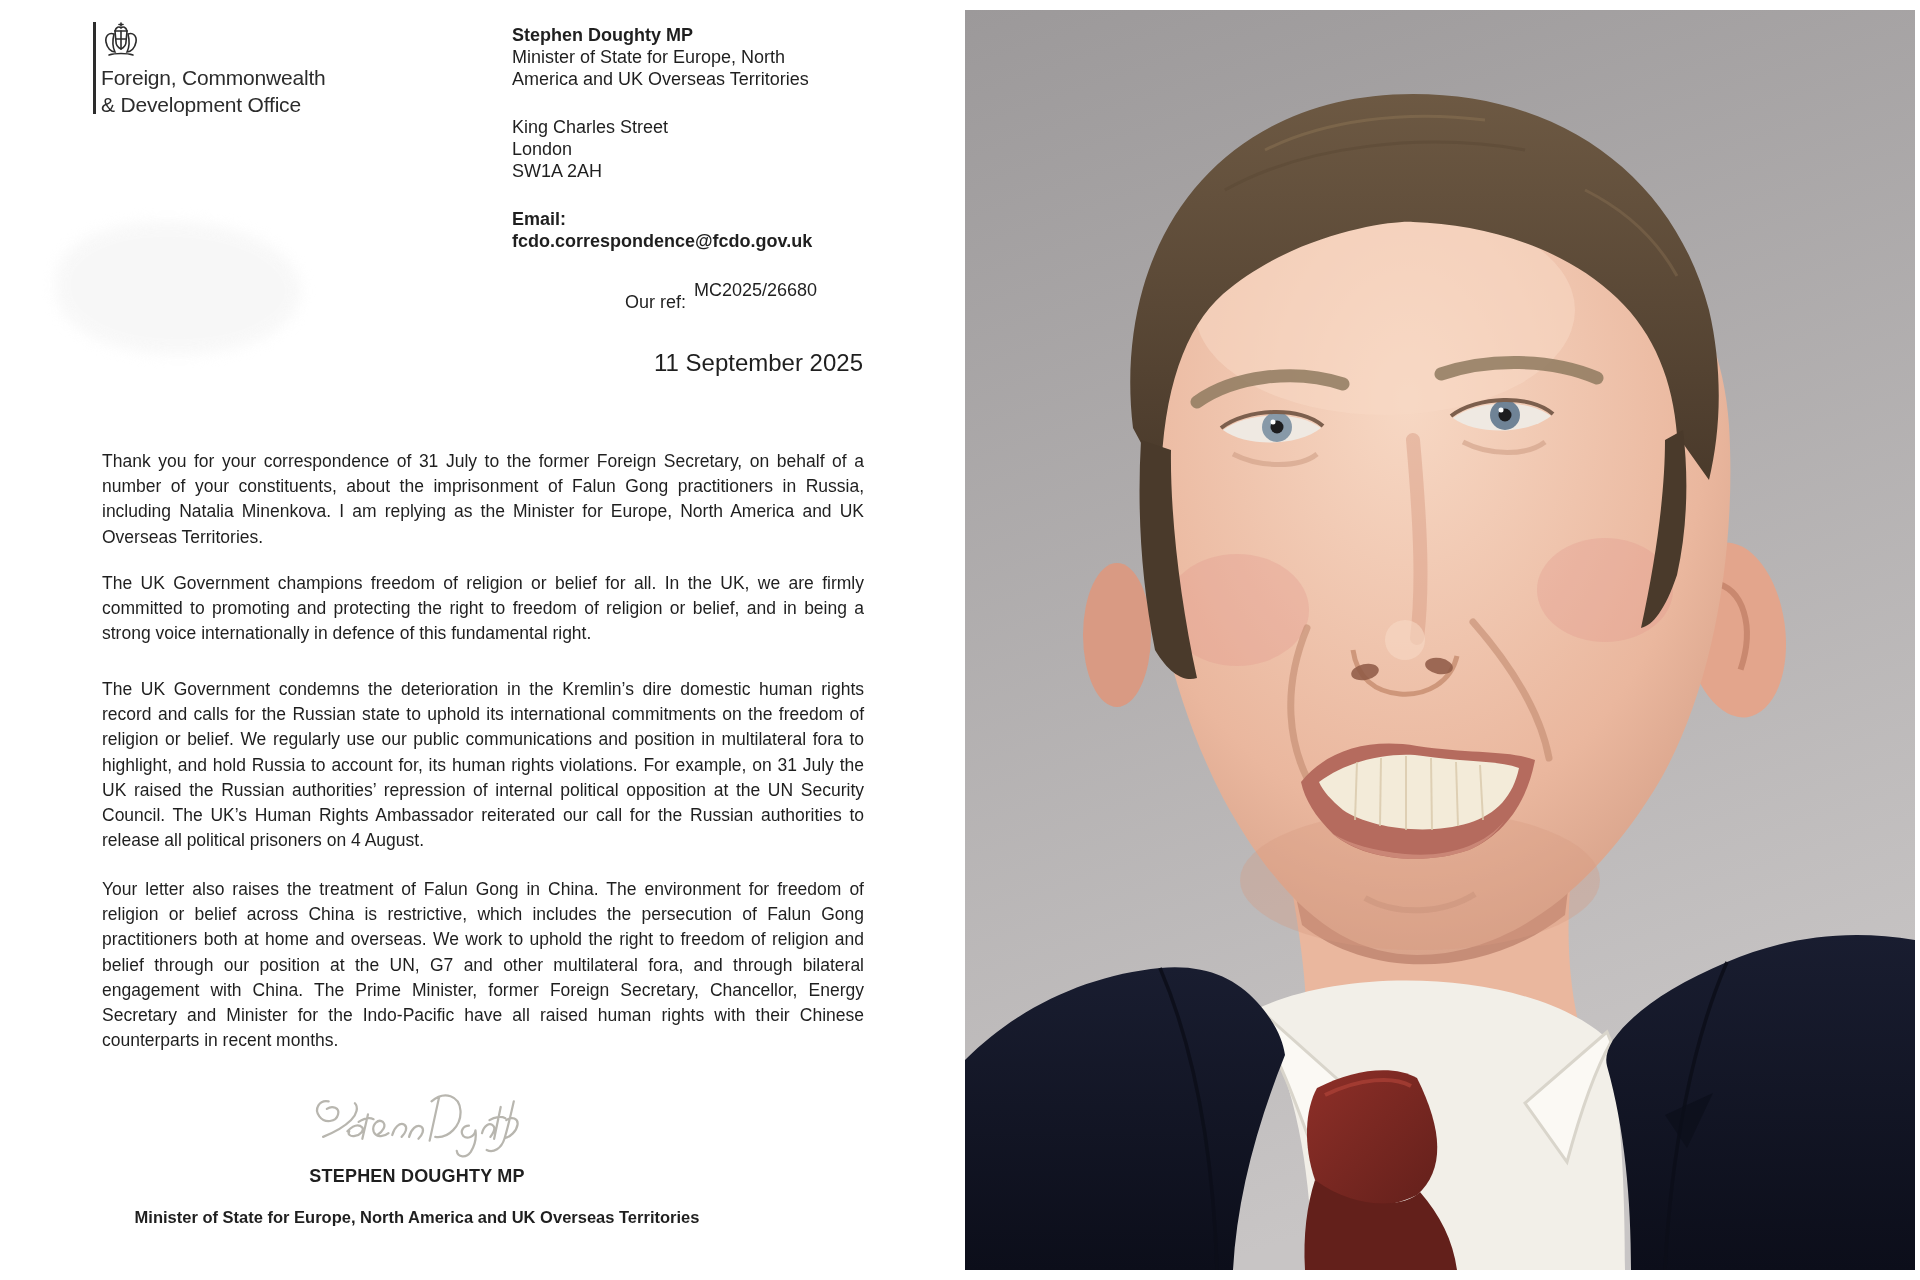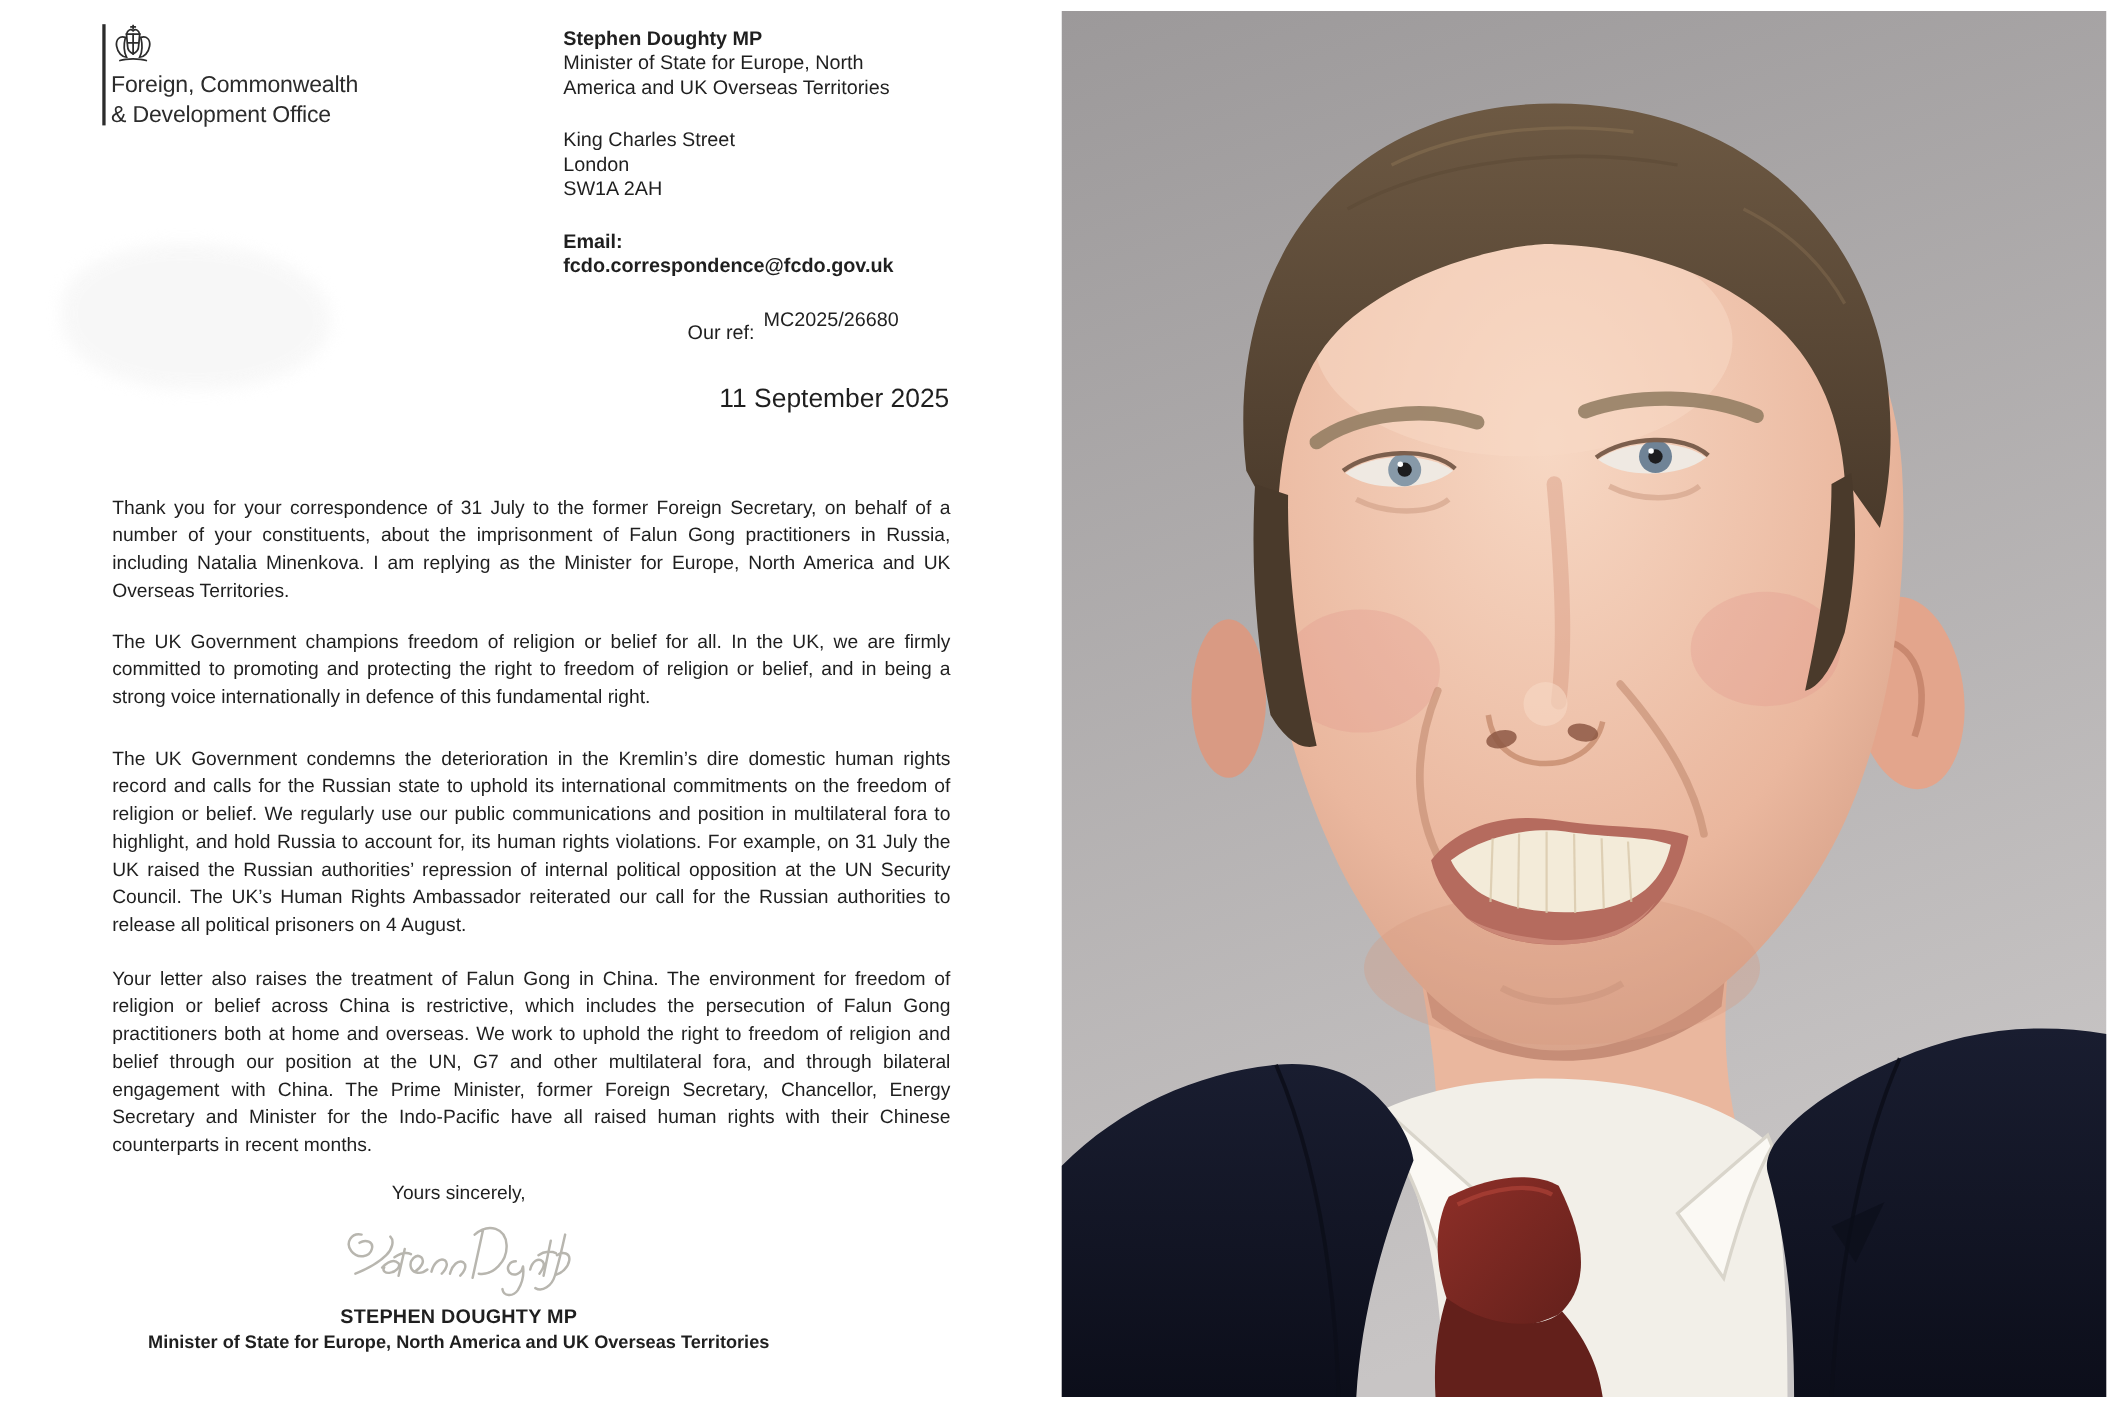--- a/index.html
+++ b/index.html
@@ -25,21 +25,21 @@
   .date{left:563px;top:349px;width:300px;text-align:right;font-size:24px;}
   
   .para{left:102px;width:762px;font-size:17.5px;line-height:25.2px;
     text-align:justify;text-justify:inter-word;margin:0;}
   .p1{top:449px;} .p2{top:571px;} .p3{top:677px;} .p4{top:877px;}
   
   .closing-wrap{left:102px;top:1074px;width:630px;text-align:center;}
   .yours{font-size:17.5px;}
   .sig-svg{display:block;margin:4px auto 0 auto;width:215px;height:86px;}
   .signer-name{font-size:18px;font-weight:bold;margin-top:2px;letter-spacing:.2px;}
-  .signer-title{font-size:16.5px;font-weight:bold;margin-top:3px;}
+  .signer-title{font-size:16.5px;font-weight:bold;margin-top:21px;}
   
   .photo{left:965px;top:10px;width:950px;height:1260px;}
   svg{display:block;}
 </style>
 </head>
 <body>
 
 <div class="canvas">
 
   <div>
@@ -79,21 +79,20 @@
     <div class="abs refrow">Our ref:</div>
     <div class="abs refval">MC2025/26680</div>
     <div class="abs date">11 September 2025</div>
 
     <p class="abs para p1">Thank you for your correspondence of 31 July to the former Foreign Secretary, on behalf of a number of your constituents, about the imprisonment of Falun Gong practitioners in Russia, including Natalia Minenkova. I am replying as the Minister for Europe, North America and UK Overseas Territories.</p>
     <p class="abs para p2">The UK Government champions freedom of religion or belief for all. In the UK, we are firmly committed to promoting and protecting the right to freedom of religion or belief, and in being a strong voice internationally in defence of this fundamental right.</p>
     <p class="abs para p3">The UK Government condemns the deterioration in the Kremlin’s dire domestic human rights record and calls for the Russian state to uphold its international commitments on the freedom of religion or belief. We regularly use our public communications and position in multilateral fora to highlight, and hold Russia to account for, its human rights violations. For example, on 31 July the UK raised the Russian authorities’ repression of internal political opposition at the UN Security Council. The UK’s Human Rights Ambassador reiterated our call for the Russian authorities to release all political prisoners on 4 August.</p>
     <p class="abs para p4">Your letter also raises the treatment of Falun Gong in China. The environment for freedom of religion or belief across China is restrictive, which includes the persecution of Falun Gong practitioners both at home and overseas. We work to uphold the right to freedom of religion and belief through our position at the UN, G7 and other multilateral fora, and through bilateral engagement with China. The Prime Minister, former Foreign Secretary, Chancellor, Energy Secretary and Minister for the Indo-Pacific have all raised human rights with their Chinese counterparts in recent months.</p>
 
     <div class="abs closing-wrap">
-      <div class="yours">Yours sincerely,</div>
       <svg class="sig-svg" viewBox="0 0 230 90">
         <g fill="none" stroke="var(--signature-color)" stroke-width="2.4" stroke-linecap="round" stroke-linejoin="round">
           <path d="M20,24 C10,22 4,32 10,40 C16,48 28,46 30,38 C32,31 24,28 18,32 M14,62 C24,58 36,52 44,44 C50,38 52,30 48,26 M40,56 C46,50 52,48 56,52 C58,55 54,60 48,61 C43,62 40,59 42,56 M62,38 L56,64 M52,46 C58,42 64,41 68,43 M72,60 C78,56 82,50 78,46 C73,42 66,49 68,56 C70,62 78,63 84,58 M88,60 C90,52 96,46 101,49 C105,52 102,58 98,62 M106,62 C108,54 114,48 119,51 C123,54 120,60 116,64"></path>
           <path d="M138,20 C134,38 131,52 128,66 M130,24 C144,12 160,18 161,34 C162,50 148,64 134,62 M170,50 C164,50 160,56 164,61 C168,65 176,62 177,55 C178,62 177,70 172,78 C167,85 158,84 157,77 M184,58 C186,50 192,46 196,50 C199,53 196,58 193,62 M204,30 L197,64 M192,44 C198,40 205,40 209,42 M218,24 C214,42 211,54 208,64 C205,74 196,80 189,76 M210,44 C216,40 223,42 222,49 C221,56 214,62 209,63"></path>
         </g>
       </svg>
       <div class="signer-name">STEPHEN DOUGHTY MP</div>
       <div class="signer-title">Minister of State for Europe, North America and UK Overseas Territories</div>
     </div>
   </div>

